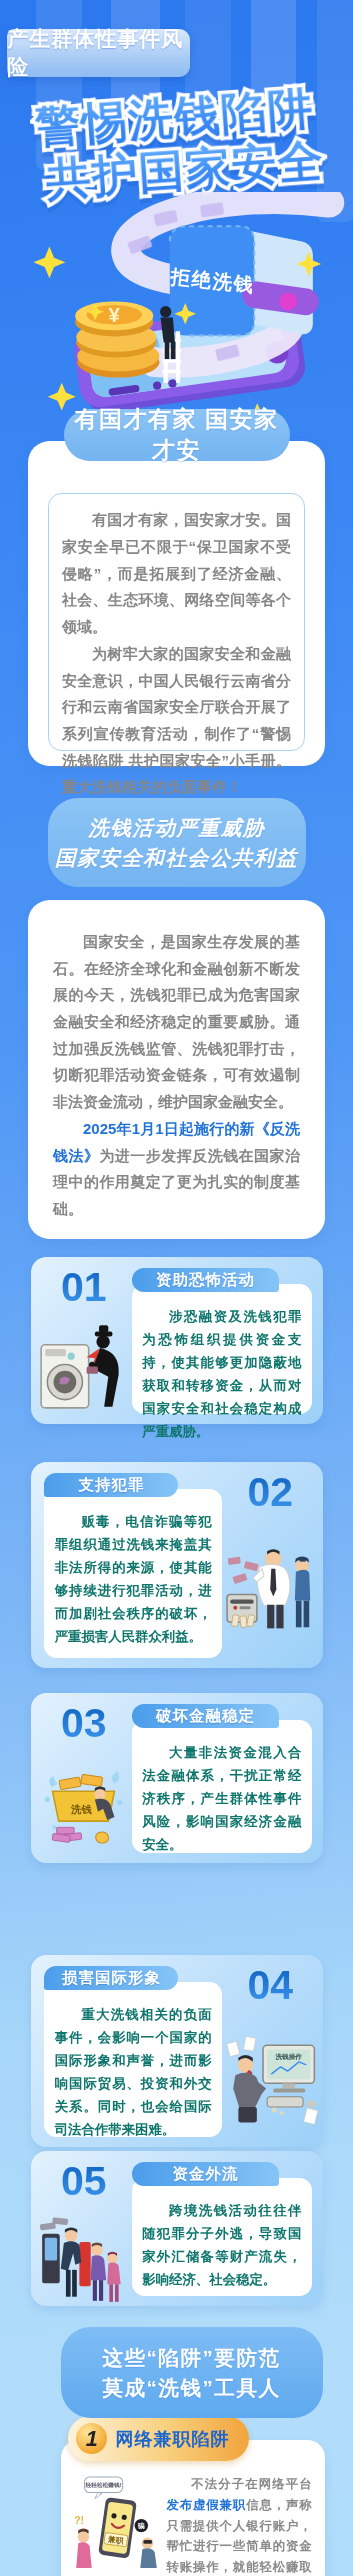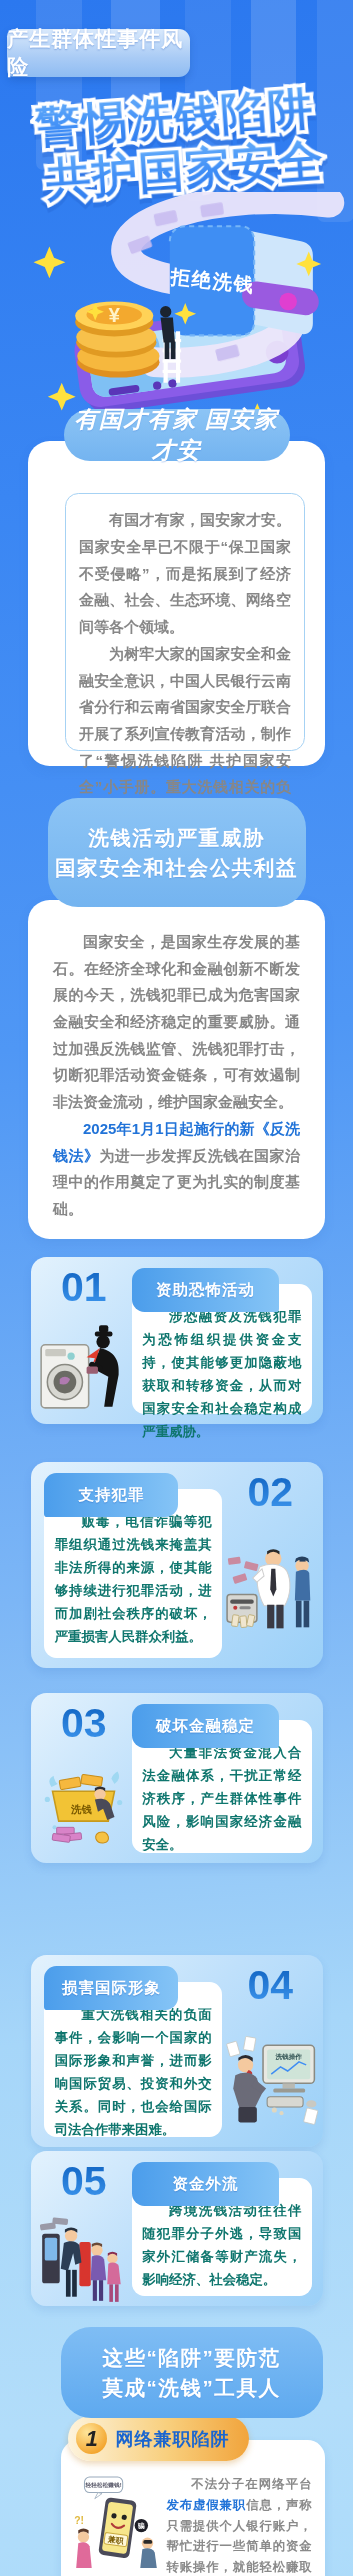--- a/index.html
+++ b/index.html
@@ -39,44 +39,44 @@
   .hero { position:absolute; top:192px; left:0; width:353px; height:223px; }
 
   
   .pill-head {
     position:absolute; left:50%; transform:translateX(-50%);
     background:linear-gradient(180deg,#8cc4f5 0%,#74b4f0 100%);
     border-radius:30px; color:#fff; font-weight:800; text-align:center;
     display:flex; flex-direction:column; justify-content:center; z-index:5;
     text-shadow:0 1px 1px rgba(70,130,220,0.35); letter-spacing:1.5px;
   }
-  .ph1 { top:409px; width:226px; height:52px; font-size:23px;font-style:italic; }
-  .ph2 { top:798px; width:258px; height:109px; font-size:20.6px; line-height:1.45; }
+  .ph1 { top:409px; width:226px; height:52px; font-size:23px; }
+  .ph2 { top:798px; width:258px; height:89px; font-size:20.6px; line-height:1.45;font-style:italic; }
   .ph3 { top:2327px; width:262px; height:91px; font-size:20.6px; line-height:1.45;
          background:linear-gradient(180deg,#7fbdf4 0%,#5fa8ee 100%);
          background:linear-gradient(180deg,#7fbdf4 0%,#5ea9ef 100%);margin-left:15px; }
 
   .white-card { position:absolute; left:28px; width:297px; background:#ffffff; border-radius:21.6px;
     box-shadow:0 4.1px 10.3px rgba(40,100,190,0.10); }
   .card1 { top:441px; height:325px; padding:52px 19.6px 15.5px 19.6px; }
-  .card1 .inner { height:100%; border:1.5px solid #a6d2f4; border-radius:13.4px; padding:13.4px 13.4px;margin-left:17px; }
+  .card1 .inner { height:100%; border:1.5px solid #a6d2f4; border-radius:13.4px; padding:13.4px 13.4px; }
   .card2 { top:900px; height:339px; padding:29px 25px 20.6px 25px; }
 
   .body-text { font-size:15px; line-height:1.78; color:#878787; font-weight:600;
     text-align:justify; }
   .body-text p { text-indent:2em; }
   .hl-blue { color:#2173d8; font-weight:800; }
 
   
   .item { position:absolute; left:31px; width:292px; border-radius:15.5px;
     background:linear-gradient(135deg,#e3f2fd 0%,#bfe0fb 45%,#9bd0f8 100%);
     box-shadow:0 4.1px 8.2px rgba(40,100,190,0.12); }
   .item .num { position:absolute; font-size:41px; font-weight:800; line-height:1;
     background:linear-gradient(180deg,#0f62c0,#3e97ef); -webkit-background-clip:text; background-clip:text; color:transparent; }
-  .item .tpill { position:absolute; height:44px; border-radius:12.4px 12.4px 3.1px 12.4px;
+  .item .tpill { position:absolute; height:24px; border-radius:12.4px 12.4px 3.1px 12.4px;
     background:linear-gradient(90deg,#4b9deb,#85c4f6); color:#fff; font-weight:800; font-size:15.5px;
     display:flex; align-items:center; justify-content:center; letter-spacing:1px; z-index:2;
     text-shadow:0 0.5px 1px rgba(40,100,190,0.4); }
   .item .tbox { position:absolute; background:#fff; border-radius:12.4px; padding:20.6px 10.3px 7.2px 10.3px;
     font-size:13.4px; line-height:1.72; color:#0f766e; font-weight:700; text-align:justify; z-index:1; }
   .item .tbox p { text-indent:2em; }
   .item .illus { position:absolute; z-index:2; }
 
   
   .item.ln .num  { top:10.3px; left:30px; }

